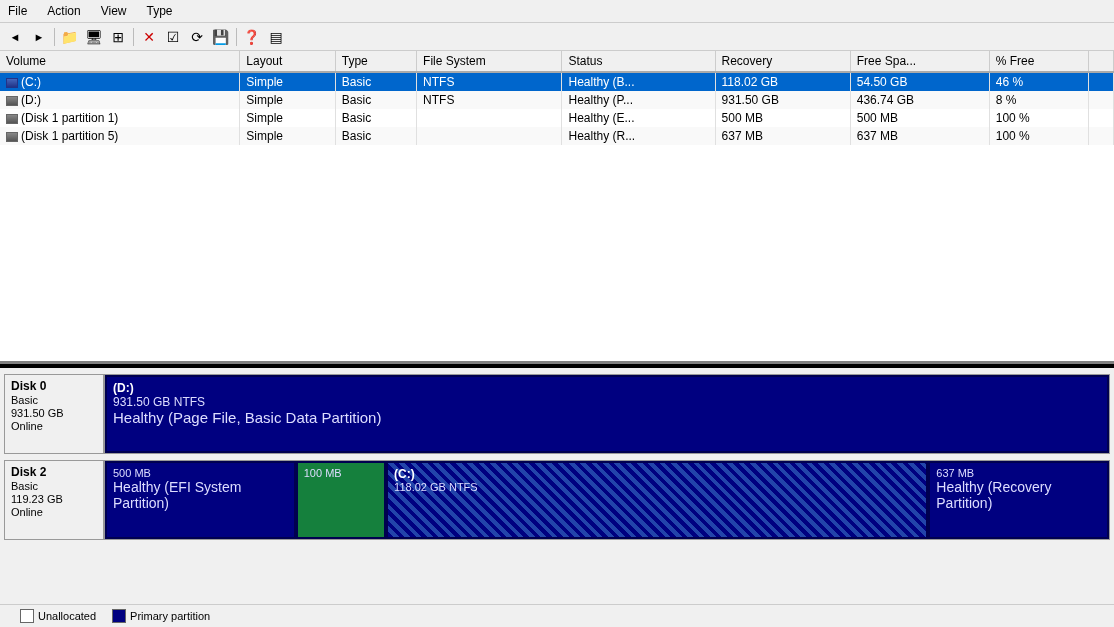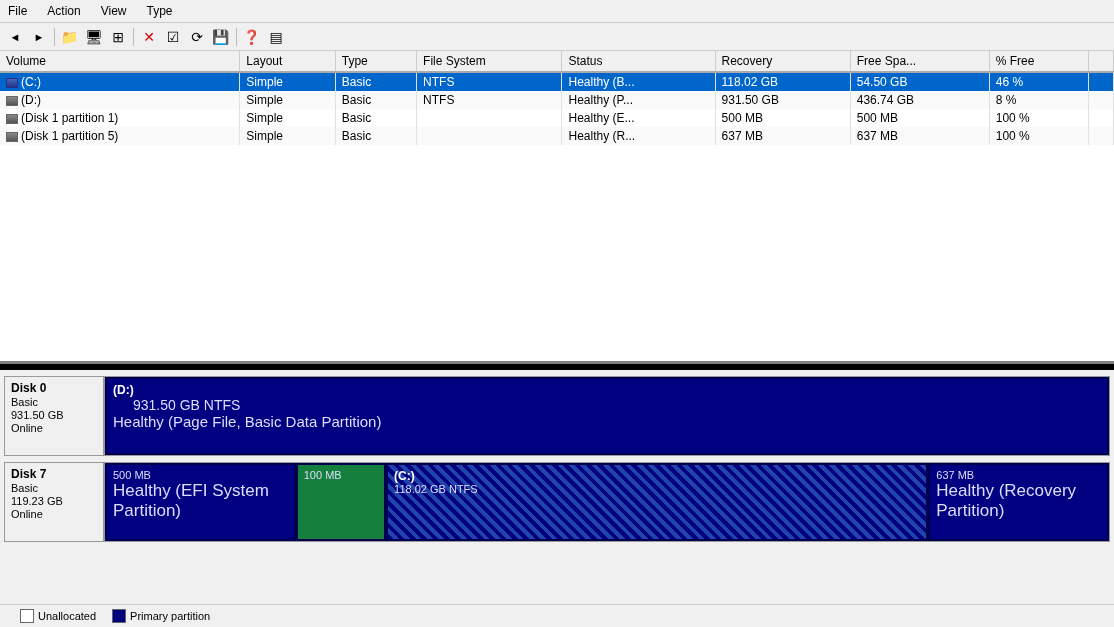--- a/index.html
+++ b/index.html
@@ -26,47 +26,47 @@
     th { padding: 3px 6px; text-align: left; border-right: 1px solid #ccc; border-bottom: 2px solid #aaa; font-weight: normal; font-size: 12px; cursor: pointer; white-space: nowrap; }
     td { padding: 2px 6px; border-right: 1px solid #e0e0e0; font-size: 12px; white-space: nowrap; }
     tbody tr:nth-child(even) { background: #f9f9f9; }
     tbody tr.selected { background: #0066cc; color: white; }
     tbody tr.selected td { color: white; }
 
     .disk-icon { display: inline-block; width: 12px; height: 10px; border: 1px solid #666; background: linear-gradient(to bottom, #888, #555); margin-right: 3px; vertical-align: middle; }
     .disk-icon.blue { background: linear-gradient(to bottom, #4466bb, #223388); border-color: #223388; }
 
     
-    .disk-map-area { background: #f0f0f0; height: 240px; overflow-y: auto; border-top: 6px solid #000000; }
+    .disk-map-area { background: #f0f0f0; height: 240px; overflow-y: auto; border-top: 4px solid #000000; }
 
     .disk-section { display: flex; align-items: stretch; margin: 6px 4px; min-height: 80px; }
     .disk-label { width: 100px; min-width: 100px; padding: 4px 6px; background: #f0f0f0; border: 1px solid #999; font-size: 11px; display: flex; flex-direction: column; justify-content: flex-start; gap: 1px; }
     .disk-label .disk-name { font-weight: bold; font-size: 12px; }
     .disk-partitions { flex: 1; display: flex; border: 1px solid #999; min-height: 70px; }
 
     
     .part-disk0-full { flex: 1; background: #000080; border: 2px solid #000050; cursor: pointer; display: flex; flex-direction: column; justify-content: flex-start; padding: 4px 6px; color: white; }
     .part-disk0-full .part-title { font-weight: bold; font-size: 12px; color: white; }
-    .part-disk0-full .part-info { font-size: 14px; color: #ddddff; margin-left: 20px; }
+    .part-disk0-full .part-info { font-size: 12px; color: #ddddff; }
     .part-disk0-full .part-status { font-size: 15px; color: #ddddff; }
 
     
     .part-efi { width: 19%; background: #000080; border: 2px solid #000050; cursor: pointer; display: flex; flex-direction: column; justify-content: flex-start; padding: 4px 6px; color: white; min-height: 70px; }
     .part-100mb { width: 9%; background: #15803d; border: 2px solid #000050; cursor: pointer; display: flex; flex-direction: column; justify-content: flex-start; padding: 4px 6px; color: white; min-height: 70px; }
     .part-c { flex: 1; background: repeating-linear-gradient(
         45deg,
         #000080,
         #000080 4px,
         #2244aa 4px,
         #2244aa 8px
       ); border: 2px solid #000050; cursor: pointer; display: flex; flex-direction: column; justify-content: flex-start; padding: 4px 6px; color: white; min-height: 70px; }
     .part-recovery { width: 18%; background: #000080; border: 2px solid #000050; cursor: pointer; display: flex; flex-direction: column; justify-content: flex-start; padding: 4px 6px; color: white; min-height: 70px; }
     .part-title { font-weight: bold; font-size: 12px; color: white; }
     .part-info { font-size: 11px; color: #ddddff; }
-    .part-status { font-size: 17px; color: #ddddff; }
+    .part-status { font-size: 14px; color: #ddddff; }
 
     
     .legend-area { background: #f0f0f0; padding: 4px 20px; display: flex; gap: 16px; align-items: center; border-top: 1px solid #ccc; font-size: 11px; }
     .legend-item { display: flex; align-items: center; gap: 4px; }
     .legend-box { width: 14px; height: 14px; border: 1px solid #666; }
     .legend-box.unallocated { background: white; }
     .legend-box.primary { background: #000080; }
   </style>
 </head>
 <body>
@@ -174,21 +174,21 @@
         <div class="part-disk0-full">
           <span class="part-title">(D:)</span>
           <span class="part-info">931.50 GB NTFS</span>
           <span class="part-status">Healthy (Page File, Basic Data Partition)</span>
         </div>
       </div>
     </div>
 
     <div class="disk-section">
       <div class="disk-label">
-        <span class="disk-name">Disk 7</span>
+        <span class="disk-name">Disk 2</span>
         <span>Basic</span>
         <span>119.23 GB</span>
         <span>Online</span>
       </div>
       <div class="disk-partitions">
         <div class="part-efi">
           <span class="part-title"></span>
           <span class="part-info">500 MB</span>
           <span class="part-status">Healthy (EFI System Partition)</span>
         </div>

